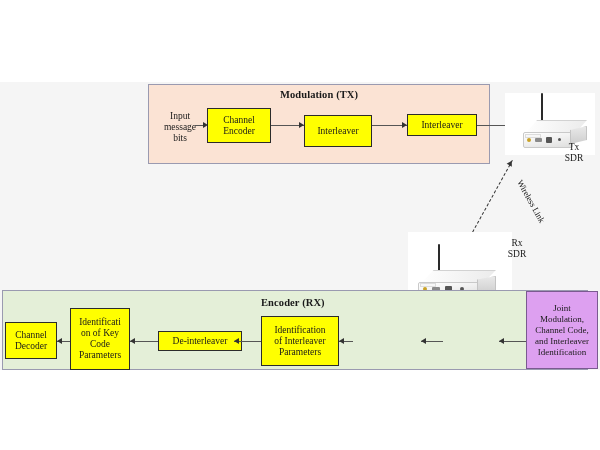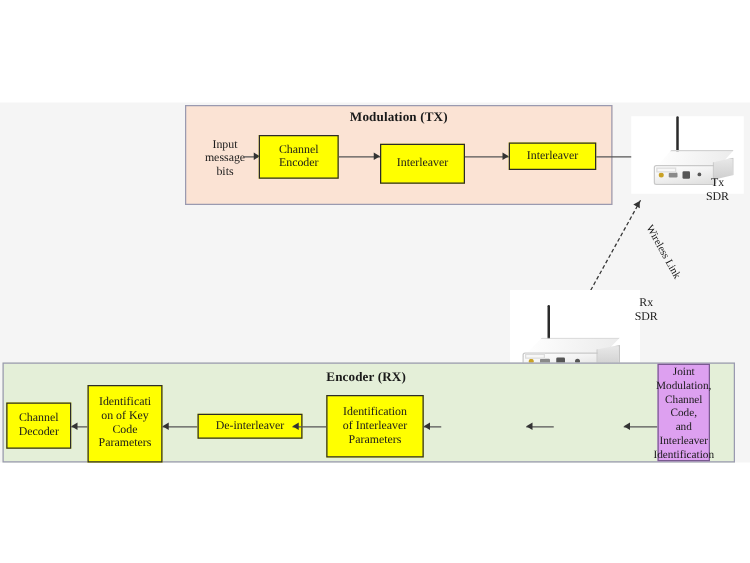--- a/index.html
+++ b/index.html
@@ -245,19 +245,19 @@
   <div class="arrow left" style="left:339px;top:338px;"></div>
 
 
   <div class="line" style="left:421px;top:341px;width:22px;"></div>
   <div class="arrow left" style="left:421px;top:338px;"></div>
 
 
   <div class="line" style="left:499px;top:341px;width:27px;"></div>
   <div class="arrow left" style="left:499px;top:338px;"></div>
 
-  <div class="box joint" style="left: 526px; top: 291px; width: 42px; height: 78px; white-space: pre-line; font-family: Liberation Serif, serif;">Joint
+  <div class="box joint" style="left: 526px; top: 291px; width: 72px; height: 78px; white-space: pre-line; font-family: Liberation Serif, serif;">Joint
 Modulation,
 Channel Code,
 and Interleaver
 Identification</div>
 
 </div>
 
 </body></html>

